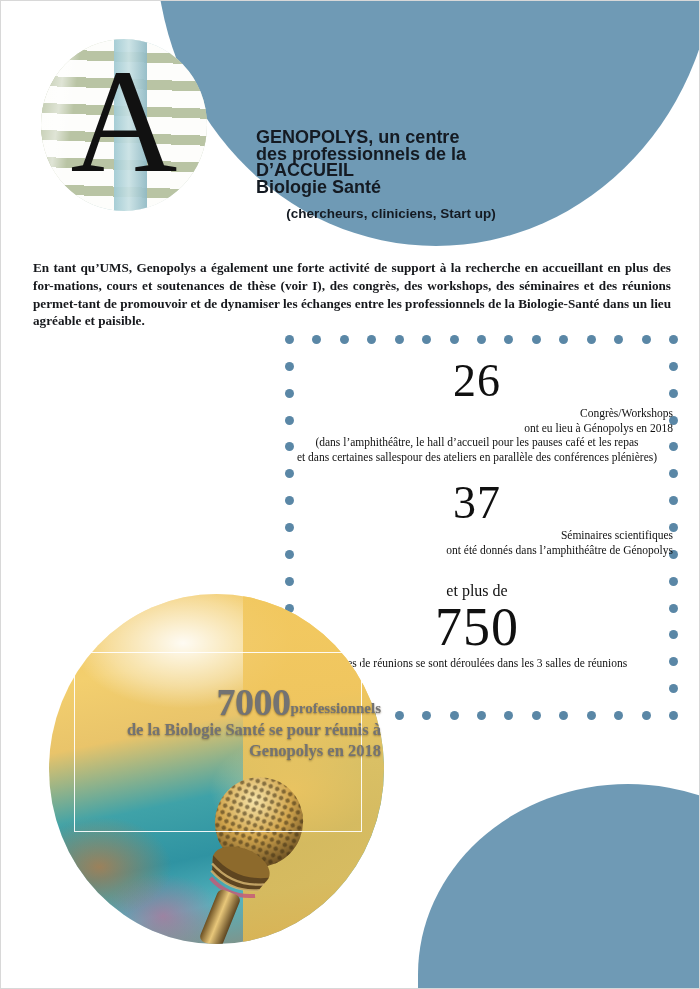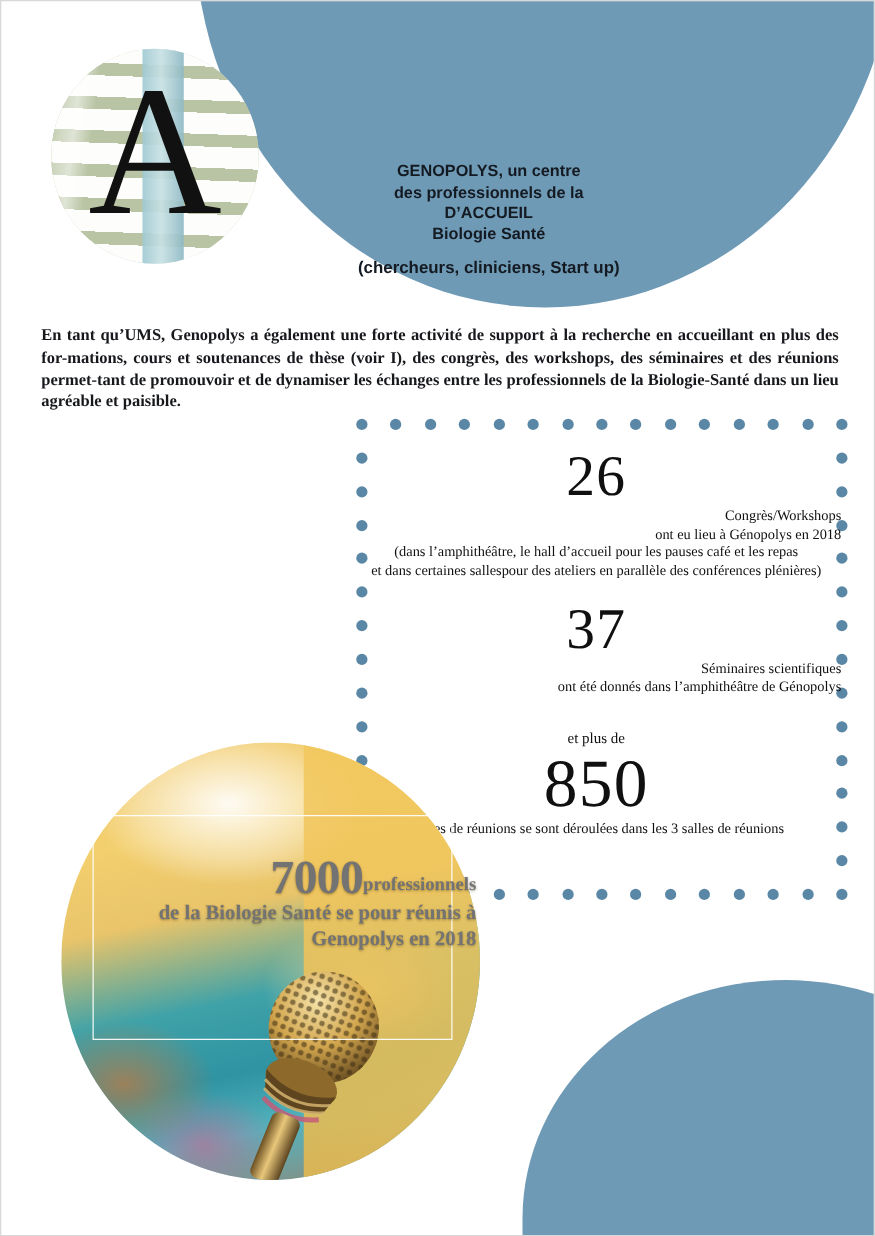--- a/index.html
+++ b/index.html
@@ -77,24 +77,24 @@
     padding-bottom: 8px;
     box-sizing: border-box;
   }
 
   
   .header-title {
     position: absolute;
     left: 255px;
     top: 128px;
     width: 270px;
-    text-align: center;
+    text-align: left;
     font-family: "Liberation Sans", sans-serif;
     font-weight: bold;
-    font-size: 13px;
+    font-size: 18px;
     line-height: 16.5px;
     color: #141a22;
   }
   .header-sub {
     position: absolute;
     left: 250px;
     top: 205px;
     width: 280px;
     text-align: center;
     font-family: "Liberation Sans", sans-serif;
@@ -165,21 +165,21 @@
     font-size: 11.5px;
     line-height: 14.5px;
     position: relative;
     width: 470px;
     left: -39px;
     text-align: center;
     white-space: nowrap;
   }
   .stat-etplus {
     font-family: "Liberation Serif", serif;
-    font-size: 12px;
+    font-size: 16px;
     line-height: 15px;
     margin-top: 14px;
   }
   .stat-gap-a { height: 14px; }
   .stat-gap-b { height: 12px; }
 
   
   .photo-circle {
     position: absolute;
     left: 48px;
@@ -363,21 +363,21 @@
     <div class="stat-overflow">(dans l’amphithéâtre, le hall d’accueil pour les pauses café et les repas</div>
     <div class="stat-overflow">et dans certaines sallespour des ateliers en parallèle des conférences plénières)</div>
 
     <div class="stat-gap-a"></div>
     <div class="stat-number">37</div>
     <div class="stat-line">Séminaires scientifiques</div>
     <div class="stat-line">ont été donnés dans l’amphithéâtre de Génopolys</div>
 
     <div class="stat-gap-b"></div>
     <div class="stat-etplus">et plus de</div>
-    <div class="stat-number big">850</div>
+    <div class="stat-number big">750</div>
     <div class="stat-overflow">heures de réunions se sont déroulées dans les 3 salles de réunions</div>
   </div>
 
   <div class="photo-circle">
     <div class="photo-bg"></div>
     <svg class="mic" viewBox="0 0 150 175">
       <defs>
         <radialGradient id="headGrad" cx="36%" cy="30%" r="75%">
           <stop offset="0%" stop-color="#f6e3a8"></stop>
           <stop offset="55%" stop-color="#d2a64e"></stop>

